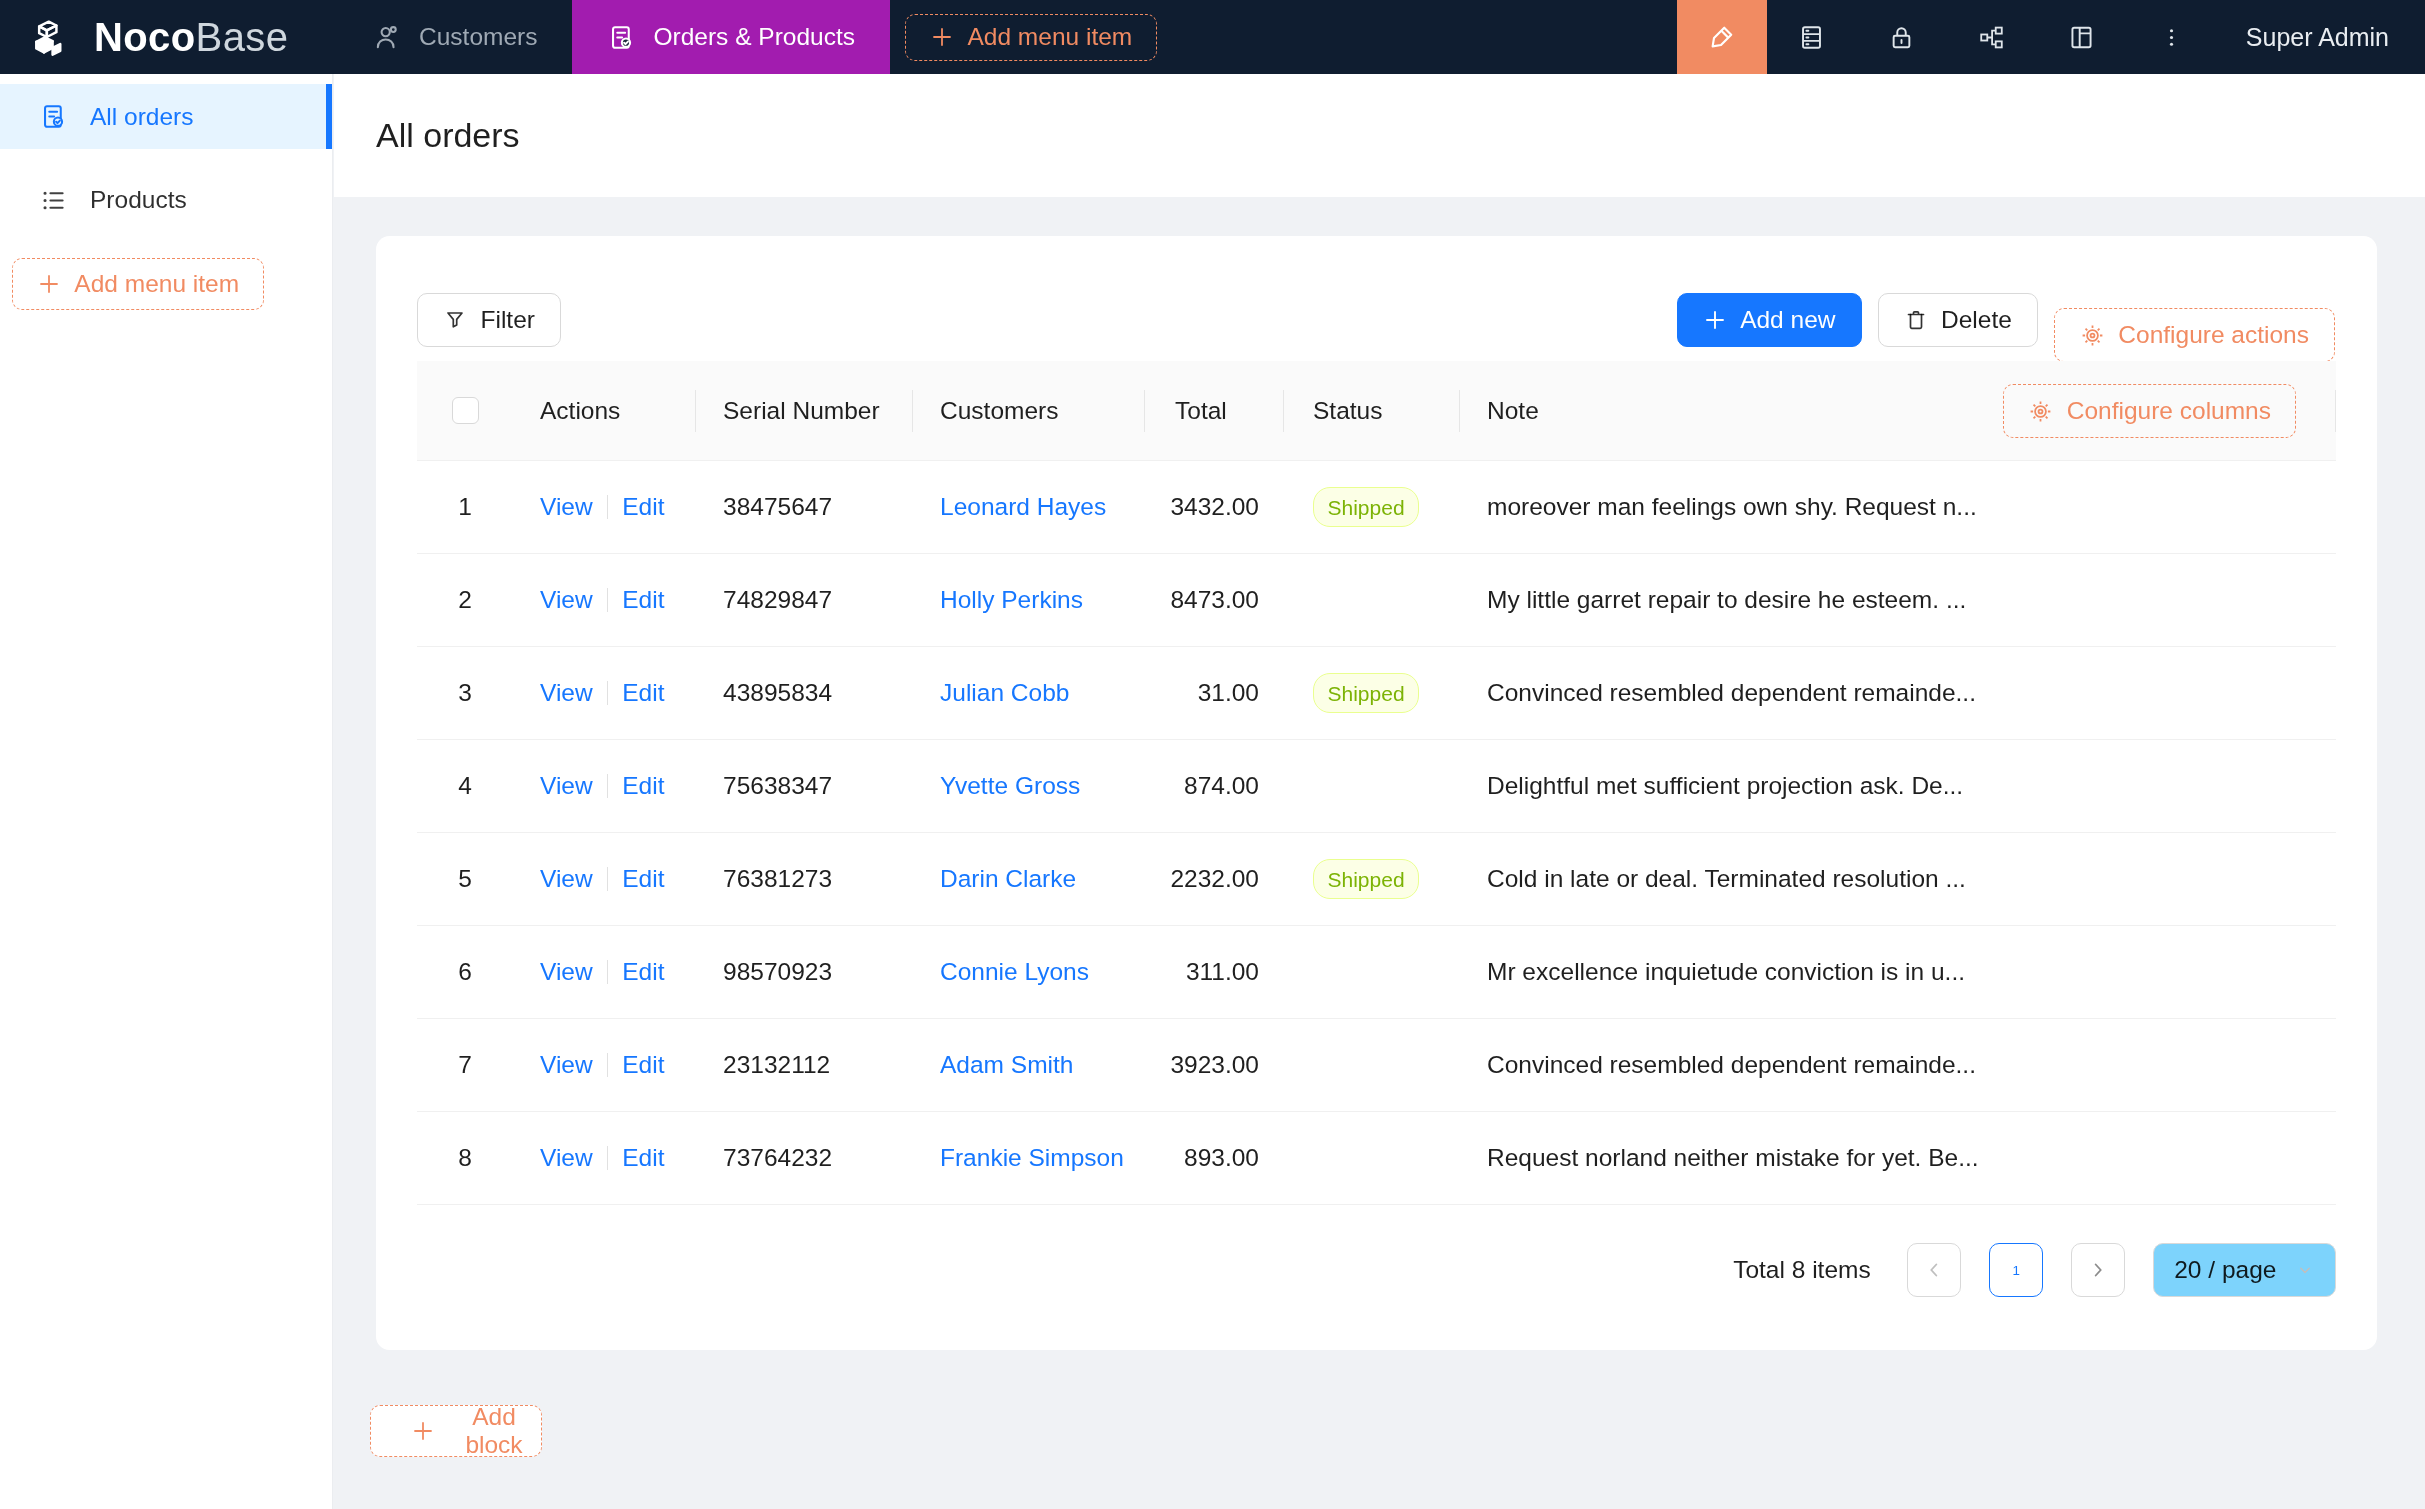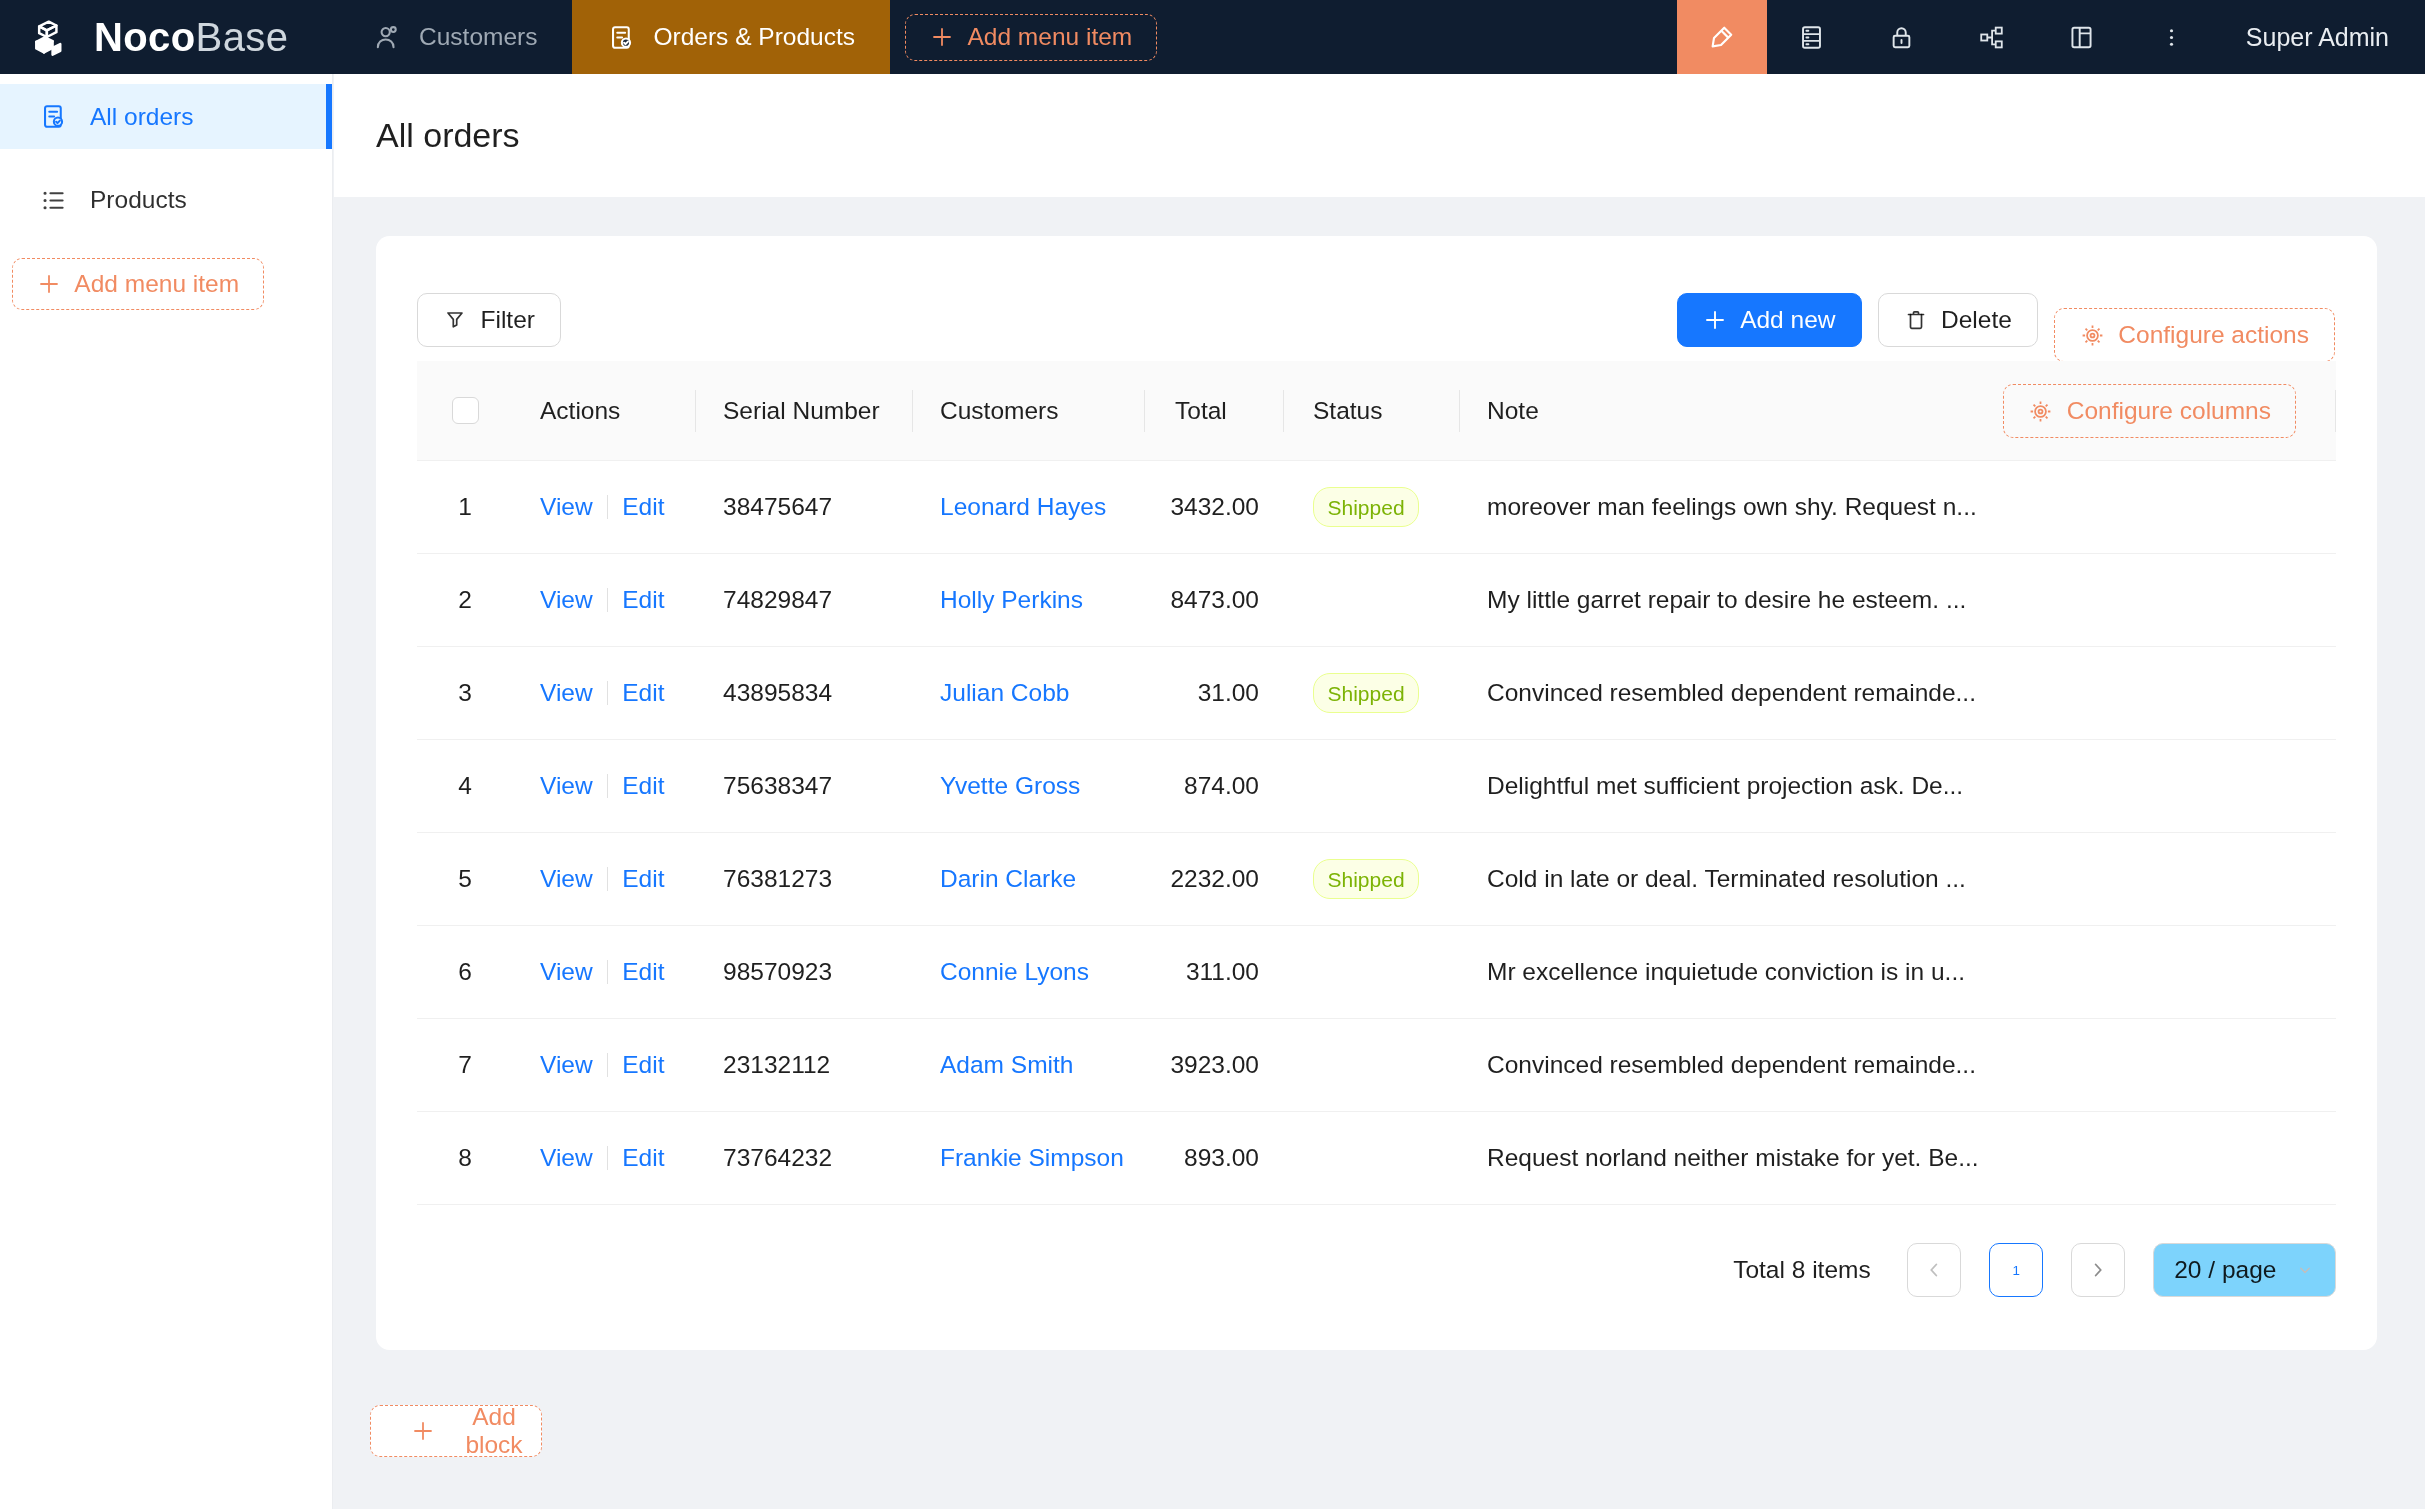--- a/index.html
+++ b/index.html
@@ -8,21 +8,21 @@
 
   
   .nav { position:absolute; top:0; left:0; width:2426px; height:74px;
     background:#0f1d30; display:flex; align-items:center; }
   .logo { width:338px; height:62px; display:flex; align-items:center; padding-left:30px; gap:15px; }
   .logo-text { font-size:40px; letter-spacing:0.4px; }
   .logo-text .b1 { color:#ffffff; font-weight:800; }
   .logo-text .b2 { color:#cfd7de; font-weight:300; }
   .nav-tab { height:74px; display:flex; align-items:center; gap:17px; padding:0 35px;
     font-size:24.5px; color:#9fa9b4; cursor:pointer; }
-  .nav-tab.active { background:#a16207; color:#ffffff; }
+  .nav-tab.active { background:#a21caf; color:#ffffff; }
   .nav-tab .ticon { display:flex; }
   .btn-dashed-dark { margin-left:15px; height:47px; display:inline-flex; align-items:center; gap:13.5px;
     padding:0 24px; border:1.7px dashed #f18b62; border-radius:10px; color:#f18b62; font-size:24.5px;
     background:transparent; cursor:pointer; }
   .nav-right { margin-left:auto; display:flex; align-items:center; height:74px; }
   .nav-iconbtn { width:90px; height:74px; display:grid; place-items:center; cursor:pointer; }
   .nav-iconbtn.designer { background:#f18b62; }
   .nav-user { font-size:25px; color:#e9edf1; padding:0 37px 0 29px; }
 
   

